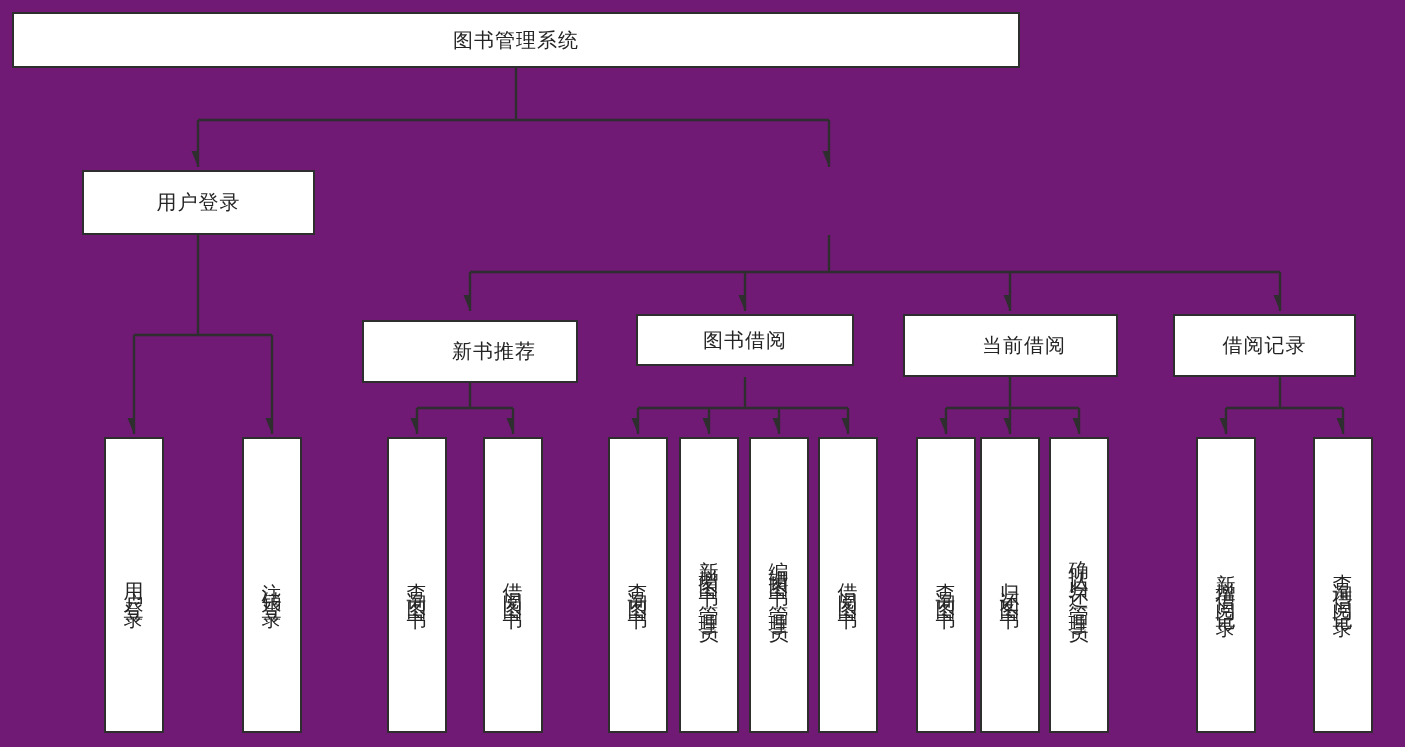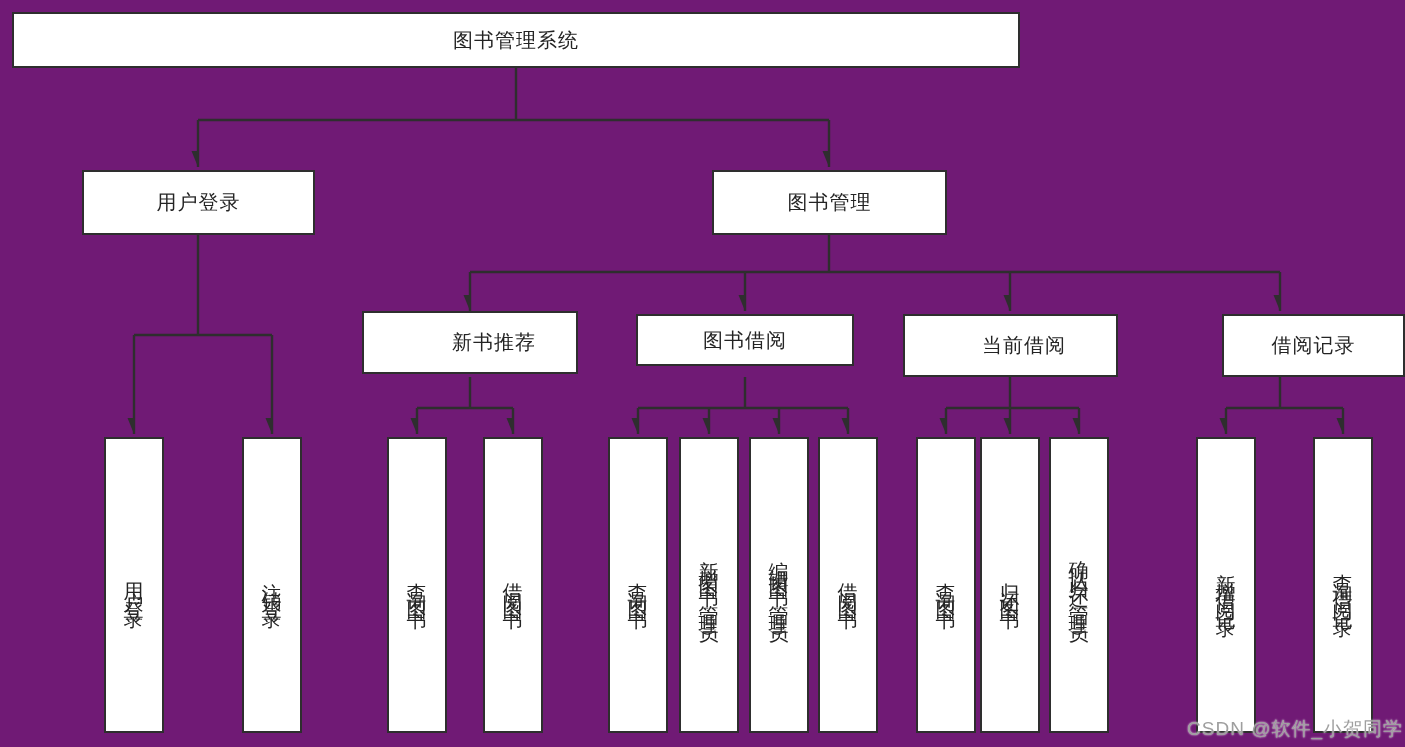--- a/index.html
+++ b/index.html
@@ -94,34 +94,31 @@
     <path class="ln" marker-end="url(#arrow)" d="M1343 408 V434"></path>
   </svg>
 
   <div class="box" style="left:12px;top:12px;width:1008px;height:56px;">
     <span class="lbl">图书管理系统</span>
   </div>
 
   <div class="box" style="left:82px;top:170px;width:233px;height:65px;">
     <span class="lbl">用户登录</span>
   </div>
-  <div class="box" style="left:712px;top:170px;width:235px;height:65px;">
-    <span class="lbl">图书管理</span>
-  </div>
 
-  <div class="box" style="left:362px;top:311px;width:216px;height:63px;padding-left:48px;">
+  <div class="box" style="left:362px;top:320px;width:216px;height:63px;padding-left:48px;">
     <span class="lbl">新书推荐</span>
   </div>
   <div class="box" style="left:636px;top:314px;width:218px;height:52px;">
     <span class="lbl">图书借阅</span>
   </div>
   <div class="box" style="left:903px;top:314px;width:215px;height:63px;padding-left:27px;">
     <span class="lbl">当前借阅</span>
   </div>
-  <div class="box" style="left:1222px;top:314px;width:183px;height:63px;">
+  <div class="box" style="left:1173px;top:314px;width:183px;height:63px;">
     <span class="lbl">借阅记录</span>
   </div>
 
   <div class="box leaf" style="left:104px;top:437px;width:60px;height:296px;">
     <span class="vlbl">用户登录</span>
   </div>
   <div class="box leaf" style="left:242px;top:437px;width:60px;height:296px;">
     <span class="vlbl">注销登录</span>
   </div>
 
@@ -155,15 +152,14 @@
     <span class="vlbl">确认归还（管理员）</span>
   </div>
 
   <div class="box leaf" style="left:1196px;top:437px;width:60px;height:296px;">
     <span class="vlbl">新增借阅记录</span>
   </div>
   <div class="box leaf" style="left:1313px;top:437px;width:60px;height:296px;">
     <span class="vlbl">查询借阅记录</span>
   </div>
 
-  <div class="watermark">CSDN @软件_小贺同学</div>
 
 </div>
 
 </body></html>

